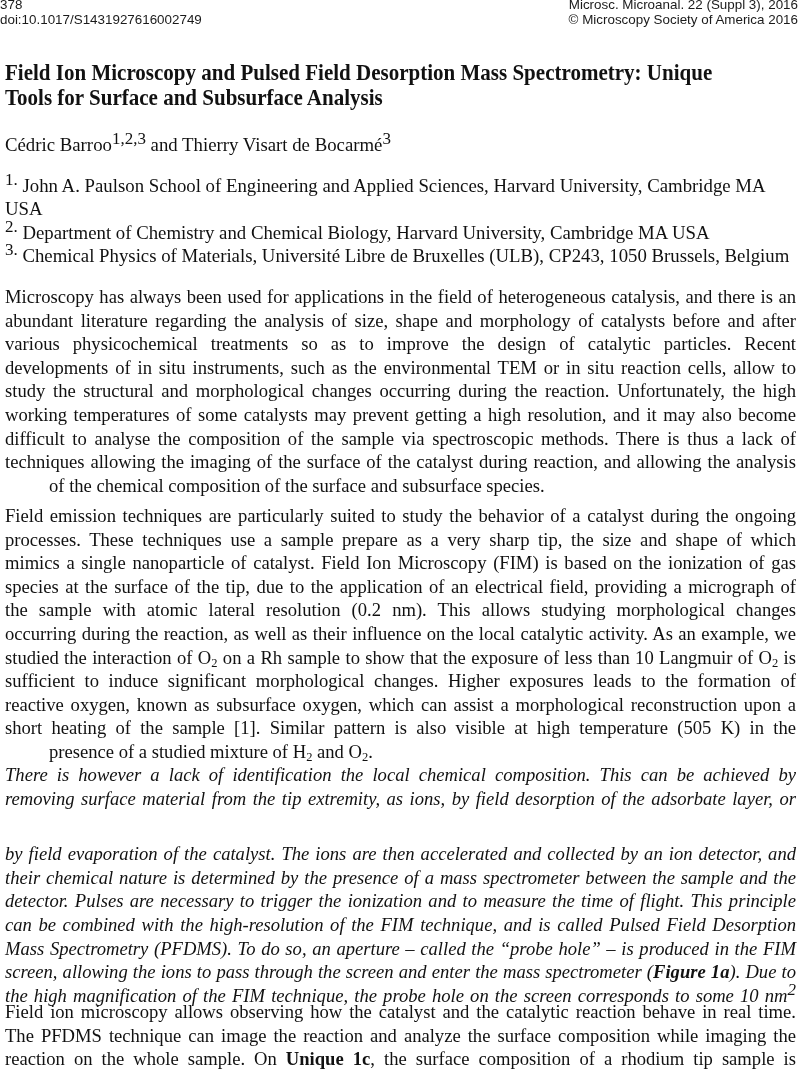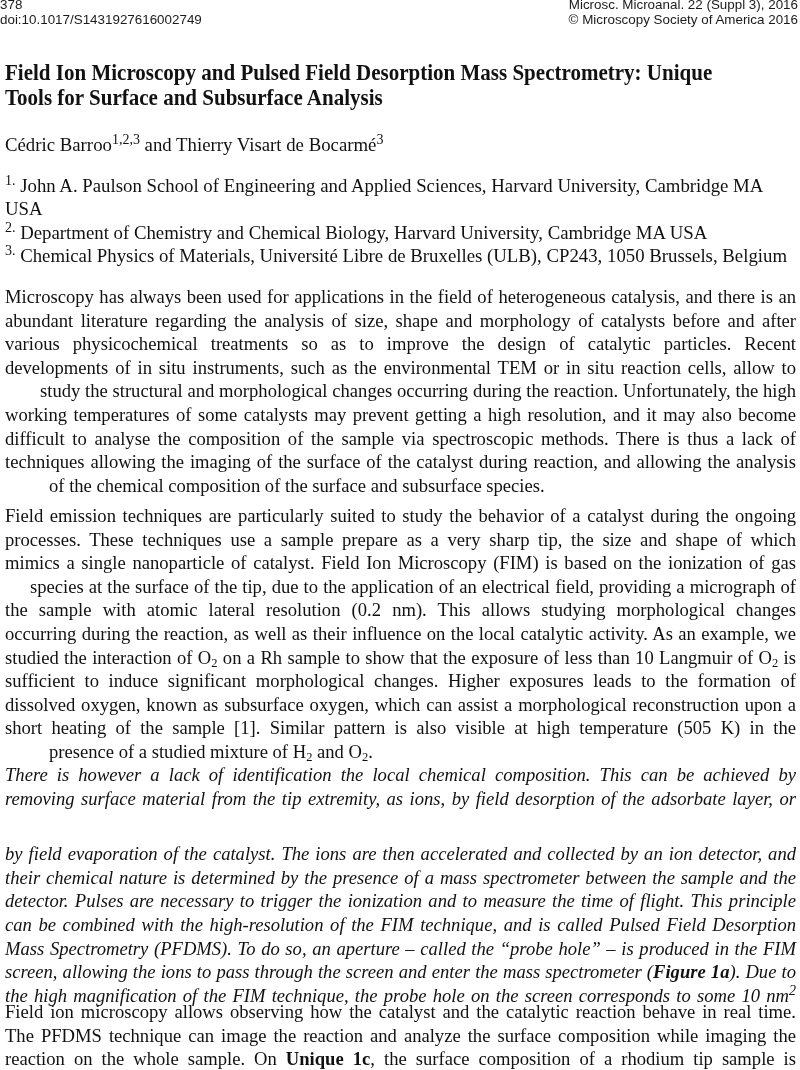--- a/index.html
+++ b/index.html
@@ -4,21 +4,21 @@
 <style>
   html, body { margin: 0; padding: 0; background: #ffffff; }
   body { width: 800px; height: 1070px; overflow: hidden; position: relative; color: #111; }
   .hdr { position: absolute; font-family: "Liberation Sans", sans-serif; font-size: 13.4px; line-height: 15px; color: #1a1a1a; }
   .hdr-left { left: 0; top: -3px; text-align: left; }
   .hdr-right { right: 2px; top: -3px; text-align: right; }
   .title { position: absolute; left: 5px; top: 60px; width: 790px; font-family: "Liberation Serif", serif; font-weight: bold; font-size: 22.6px; line-height: 25px; transform: scaleX(0.93); transform-origin: left top; width: 850px; }
   .authors { position: absolute; left: 5px; top: 134px; font-family: "Liberation Serif", serif; font-size: 18.8px; line-height: 22px; }
   .affils { position: absolute; left: 5px; top: 174px; width: 790px; font-family: "Liberation Serif", serif; font-size: 18.8px; line-height: 23.4px; }
   .affils div { white-space: nowrap; }
-  sup { font-size: 14px; vertical-align: 7px; line-height: 0; }
+  sup { font-size: 17px; vertical-align: 7px; line-height: 0; }
   sub { font-size: 12.5px; vertical-align: -3px; line-height: 0; }
   .para { position: absolute; left: 5px; width: 791px; font-family: "Liberation Serif", serif; font-size: 18.6px; line-height: 23.6px; text-align: justify; }
   .para .line { display: block; text-align: justify; text-align-last: justify; white-space: nowrap; height: 23.6px; }
   .para .line.last { text-align-last: left; margin-left: 44px; }
   .p1 { top: 285px; }
   .p2 { top: 504px; }
   .p3 { top: 763px; font-style: italic; }
   .p4 { top: 1000px; }
   b { font-weight: bold; }
 </style>
@@ -48,37 +48,37 @@
   <div>USA</div>
   <div><sup>2.</sup><span> Department of Chemistry and Chemical Biology, Harvard University, Cambridge MA USA</span></div>
   <div><sup>3.</sup><span> Chemical Physics of Materials, Université Libre de Bruxelles (ULB), CP243, 1050 Brussels, Belgium</span></div>
 </div>
 
 <div class="para p1">
   <span class="line" style="white-space: nowrap;">Microscopy has always been used for applications in the field of heterogeneous catalysis, and there is an</span>
   <span class="line" style="white-space: nowrap;">abundant literature regarding the analysis of size, shape and morphology of catalysts before and after</span>
   <span class="line" style="white-space: nowrap;">various physicochemical treatments so as to improve the design of catalytic particles. Recent</span>
   <span class="line" style="white-space: nowrap;">developments of in situ instruments, such as the environmental TEM or in situ reaction cells, allow to</span>
-  <span class="line" style="white-space: nowrap; margin-left: 35px;">study the structural and morphological changes occurring during the reaction. Unfortunately, the high</span>
+  <span class="line" style="white-space: nowrap;">study the structural and morphological changes occurring during the reaction. Unfortunately, the high</span>
   <span class="line" style="white-space: nowrap;">working temperatures of some catalysts may prevent getting a high resolution, and it may also become</span>
   <span class="line" style="white-space: nowrap;">difficult to analyse the composition of the sample via spectroscopic methods. There is thus a lack of</span>
   <span class="line" style="white-space: nowrap;">techniques allowing the imaging of the surface of the catalyst during reaction, and allowing the analysis</span>
   <span class="line last">of the chemical composition of the surface and subsurface species.</span>
 </div>
 
 <div class="para p2">
   <span class="line" style="white-space: nowrap;">Field emission techniques are particularly suited to study the behavior of a catalyst during the ongoing</span>
   <span class="line" style="white-space: nowrap;">processes. These techniques use a sample prepare as a very sharp tip, the size and shape of which</span>
   <span class="line" style="white-space: nowrap;">mimics a single nanoparticle of catalyst. Field Ion Microscopy (FIM) is based on the ionization of gas</span>
-  <span class="line" style="white-space: nowrap; margin-left: 25px;">species at the surface of the tip, due to the application of an electrical field, providing a micrograph of</span>
+  <span class="line" style="white-space: nowrap;">species at the surface of the tip, due to the application of an electrical field, providing a micrograph of</span>
   <span class="line" style="white-space: nowrap;">the sample with atomic lateral resolution (0.2 nm). This allows studying morphological changes</span>
   <span class="line" style="white-space: nowrap;">occurring during the reaction, as well as their influence on the local catalytic activity. As an example, we</span>
   <span class="line" style="white-space: nowrap;"><span>studied the interaction of O</span><sub>2</sub><span> on a Rh sample to show that the exposure of less than 10 Langmuir of O</span><sub>2</sub><span> is</span></span>
   <span class="line" style="white-space: nowrap;">sufficient to induce significant morphological changes. Higher exposures leads to the formation of</span>
-  <span class="line" style="white-space: nowrap;">dissolved oxygen, known as subsurface oxygen, which can assist a morphological reconstruction upon a</span>
+  <span class="line" style="white-space: nowrap;">reactive oxygen, known as subsurface oxygen, which can assist a morphological reconstruction upon a</span>
   <span class="line" style="white-space: nowrap;">short heating of the sample [1]. Similar pattern is also visible at high temperature (505 K) in the</span>
   <span class="line last"><span>presence of a studied mixture of H</span><sub>2</sub><span> and O</span><sub>2</sub><span>.</span></span>
 </div>
 
 <div class="para p3">
   <span class="line" style="white-space: nowrap;">There is however a lack of identification the local chemical composition. This can be achieved by</span>
   <span class="line" style="white-space: nowrap;">removing surface material from the tip extremity, as ions, by field desorption of the adsorbate layer, or</span>
   <span class="line" style="white-space: nowrap; margin-top: 32px;">by field evaporation of the catalyst. The ions are then accelerated and collected by an ion detector, and</span>
   <span class="line" style="white-space: nowrap;">their chemical nature is determined by the presence of a mass spectrometer between the sample and the</span>
   <span class="line" style="white-space: nowrap;">detector. Pulses are necessary to trigger the ionization and to measure the time of flight. This principle</span>

